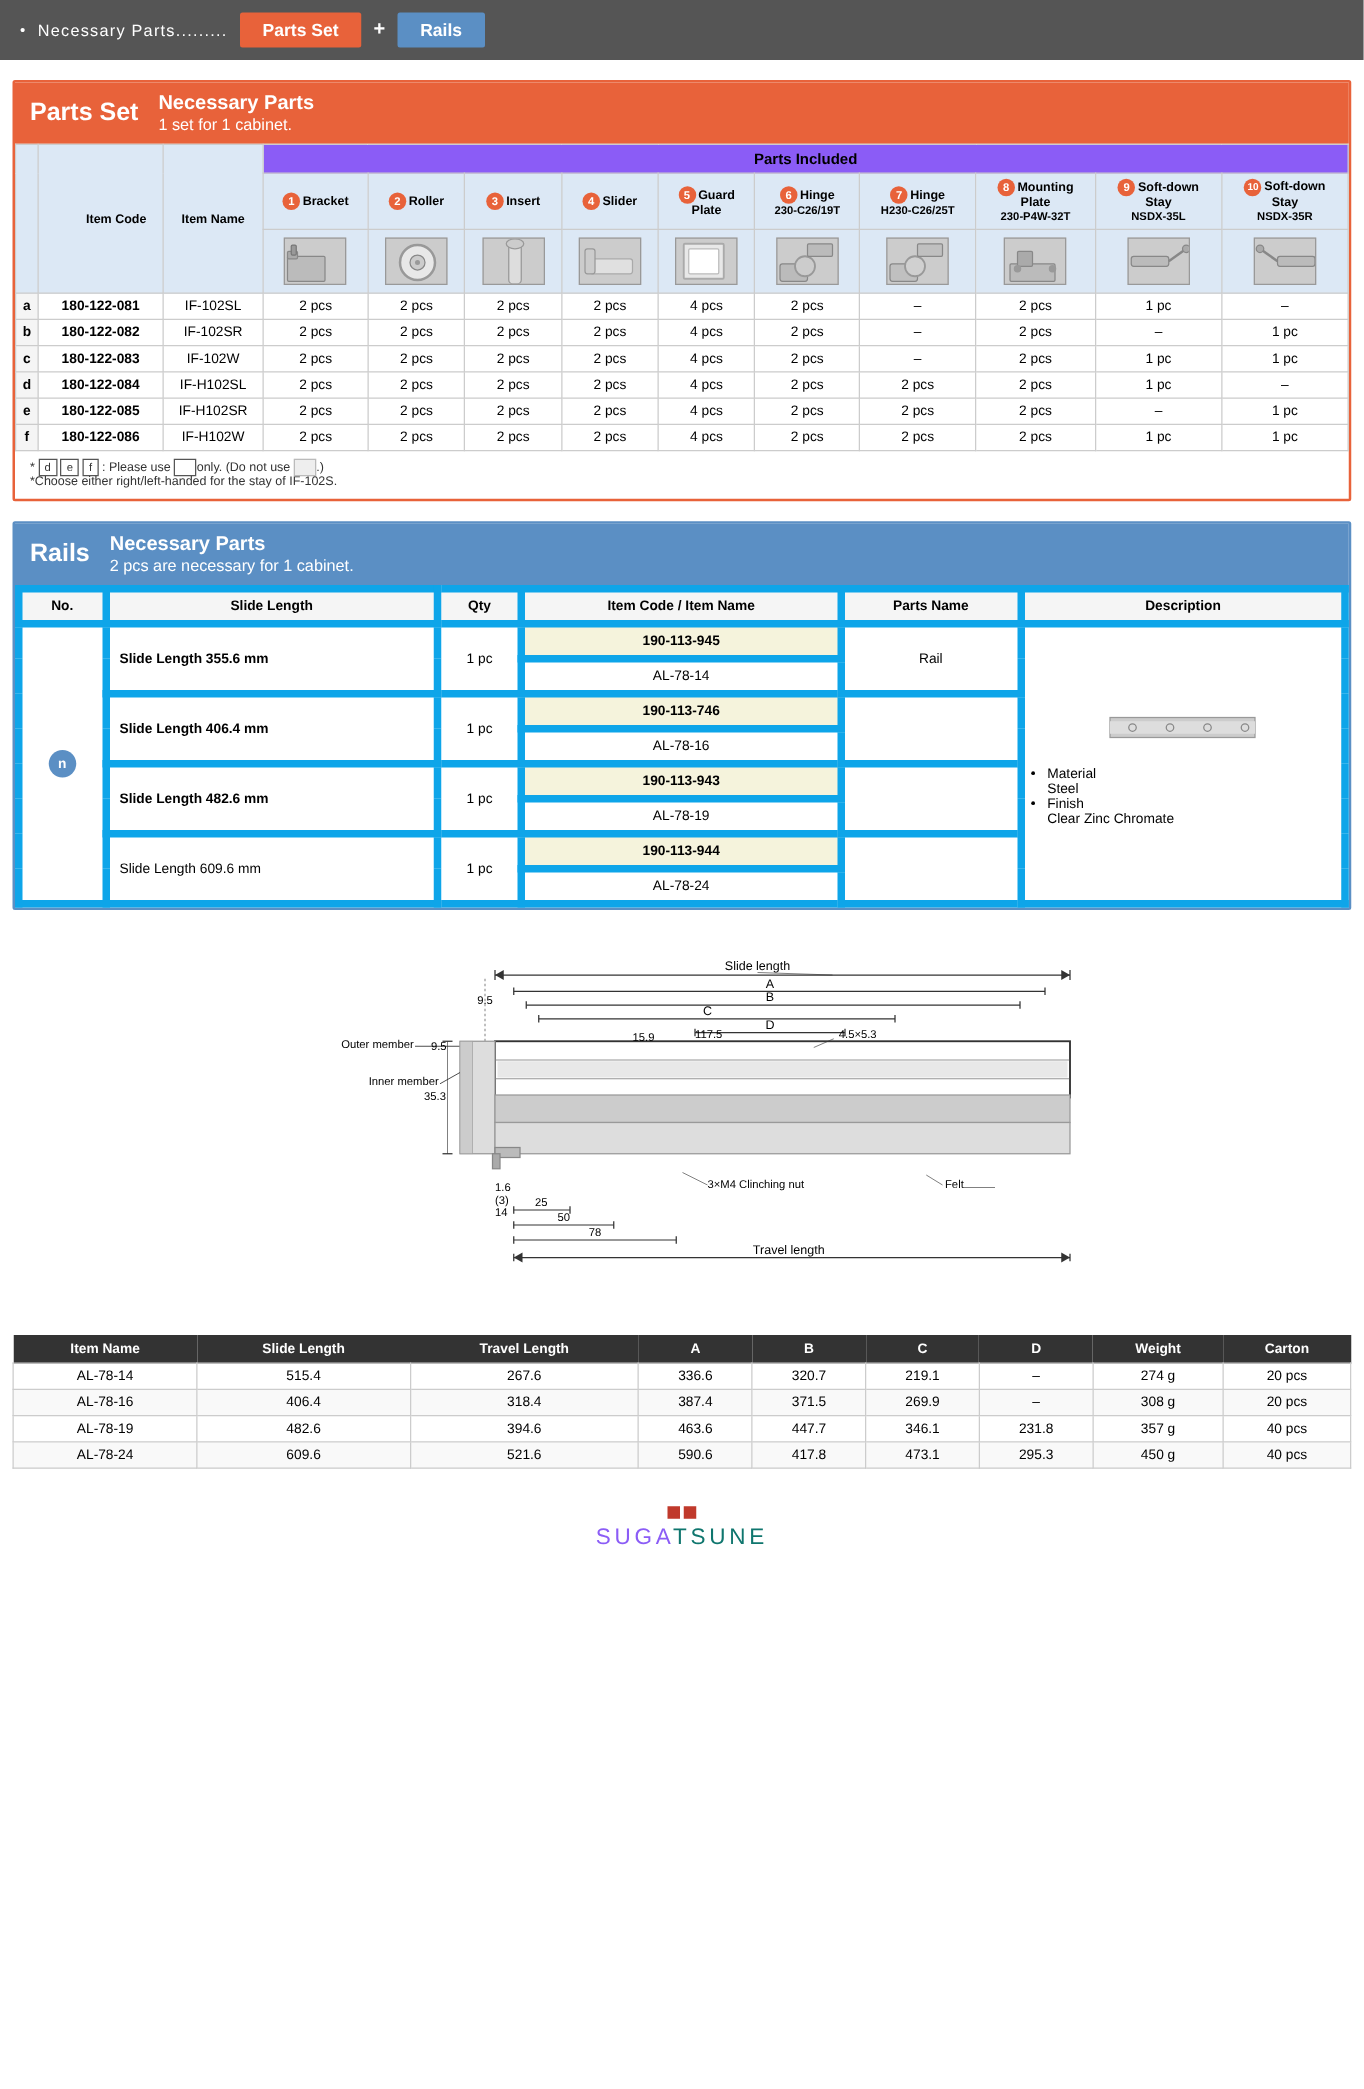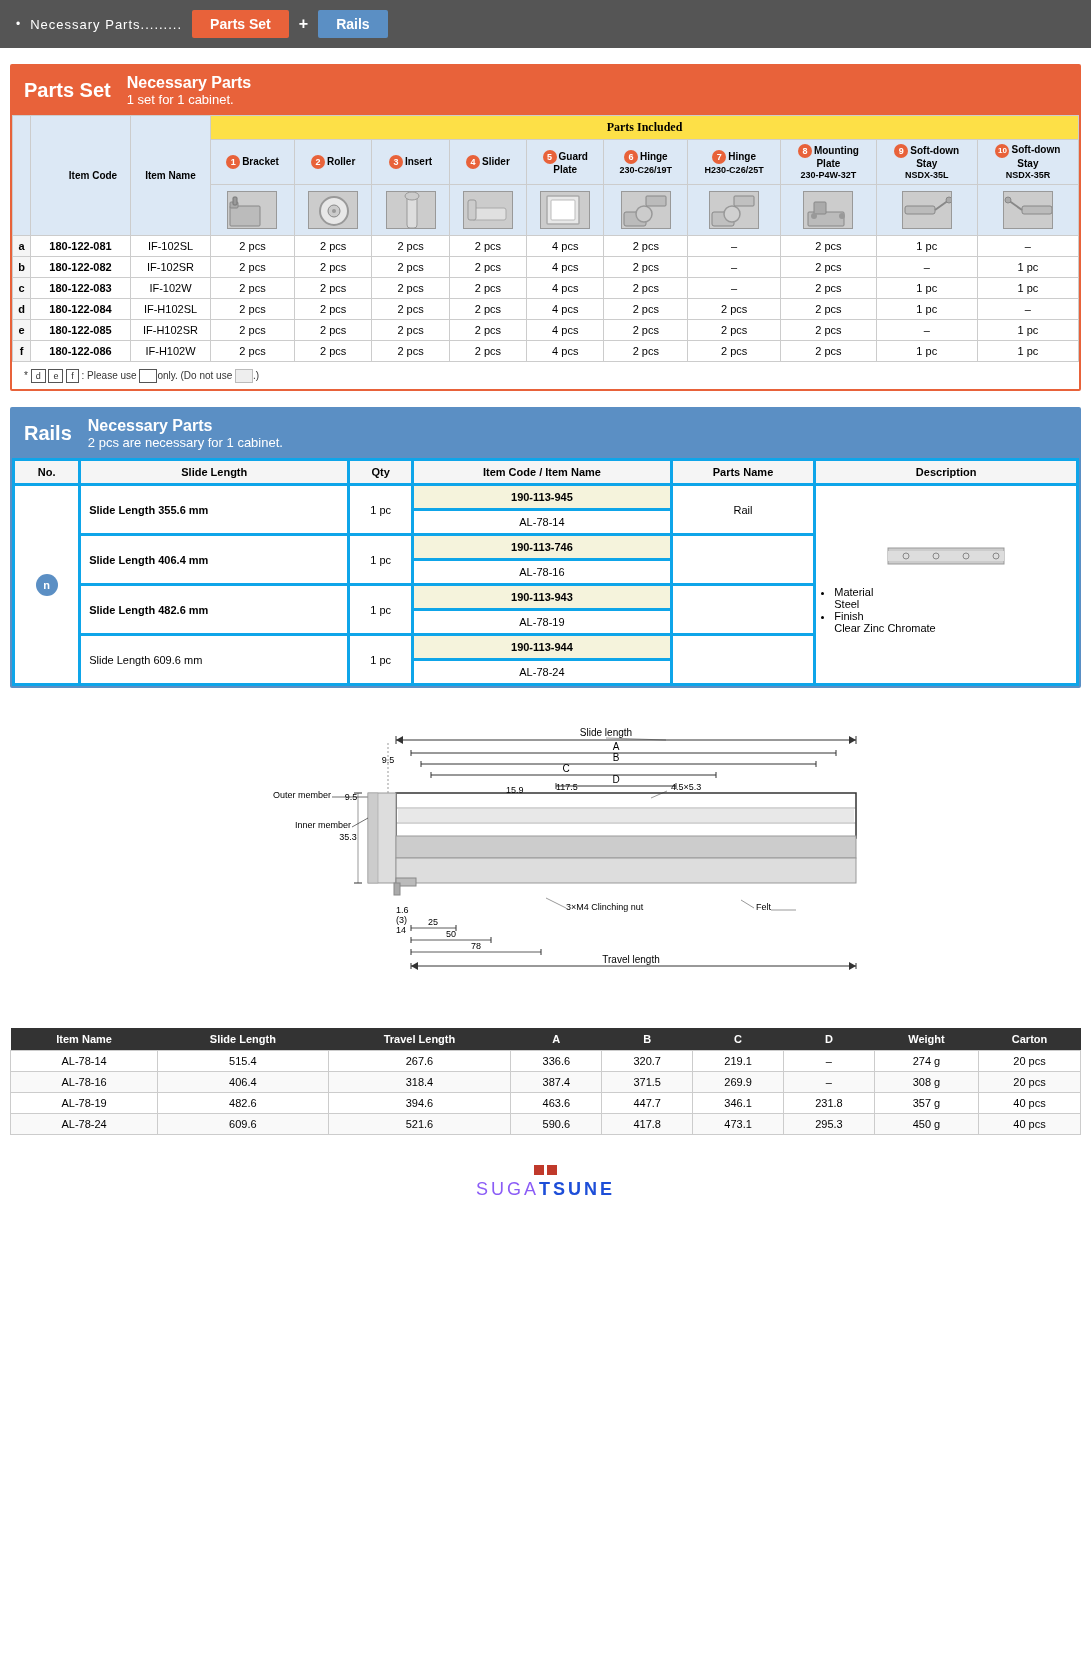--- a/index.html
+++ b/index.html
@@ -69,24 +69,23 @@
     }
     .parts-table th, .parts-table td {
       border: 1px solid #ccc;
       text-align: center;
       padding: 4px 3px;
       vertical-align: middle;
     }
     .parts-table .item-code-col { width: 100px; font-weight: bold; padding-left: 28px; }
     .parts-table .item-name-col { width: 80px; }
     .col-header-main {
-      background: #fde047;
+      background: #8b5cf6;
       font-weight: bold;
       font-size: 12px;
-      font-family: Liberation Serif, serif;
     }
     .col-header-sub {
       background: #dce8f5;
       font-size: 10px;
       font-weight: bold;
     }
     .col-num {
       background: #e8623a;
       color: #fff;
       border-radius: 50%;
@@ -150,21 +149,21 @@
     .rails-desc p {
       color: #fff;
       font-size: 13px;
     }
     .rails-table {
       width: 100%;
       border-collapse: collapse;
       font-size: 11px;
     }
     .rails-table th, .rails-table td {
-      border: 3px solid #0ea5e9;
+      border: 6px solid #0ea5e9;
       text-align: center;
       padding: 5px 4px;
       vertical-align: middle;
     }
     .rails-table th {
       background: #f5f5f5;
       font-weight: bold;
       font-size: 11px;
     }
     .rails-item-code-row {
@@ -478,20 +477,21 @@
           <td>2 pcs</td>
           <td>2 pcs</td>
           <td>1 pc</td>
           <td>1 pc</td>
   </tr>
       </tbody>
   </table>
 
   <div class="footnotes">
     <div>* <span style="border:1px solid #555;padding:1px 4px;font-size:9px;">d</span> <span style="border:1px solid #555;padding:1px 4px;font-size:9px;">e</span> <span style="border:1px solid #555;padding:1px 4px;font-size:9px;">f</span> : Please use <span style="border:1px solid #555;padding:1px 8px;font-size:9px;"></span> only. (Do not use <span style="border:1px solid #bbb;padding:1px 8px;font-size:9px;background:#eee;color:#aaa;"></span>.)</div>
+    <div>*Choose either right/left-handed for the stay of IF-102S.</div>
   </div>
 </div>
 
 <div class="rails-section">
   <div class="rails-header">
     <div class="rails-title">Rails</div>
     <div class="rails-desc">
       <h3>Necessary Parts</h3>
       <p>2 pcs are necessary for 1 cabinet.</p>
     </div>
@@ -749,15 +749,15 @@
       </tr>
     </tbody>
 </table>
 
 <div class="logo-section">
   <div class="logo-squares">
     <div class="logo-sq"></div>
     <div class="logo-sq"></div>
   </div>
   <div class="logo-text">
-    <span>SUGA</span><span style="font-weight:bold;color:#1d4ed8;">TSUNE</span>
+    <span>SUGA</span><span style="font-weight:normal;color:#0f766e;">TSUNE</span>
   </div>
 </div>
 
 </body></html>

